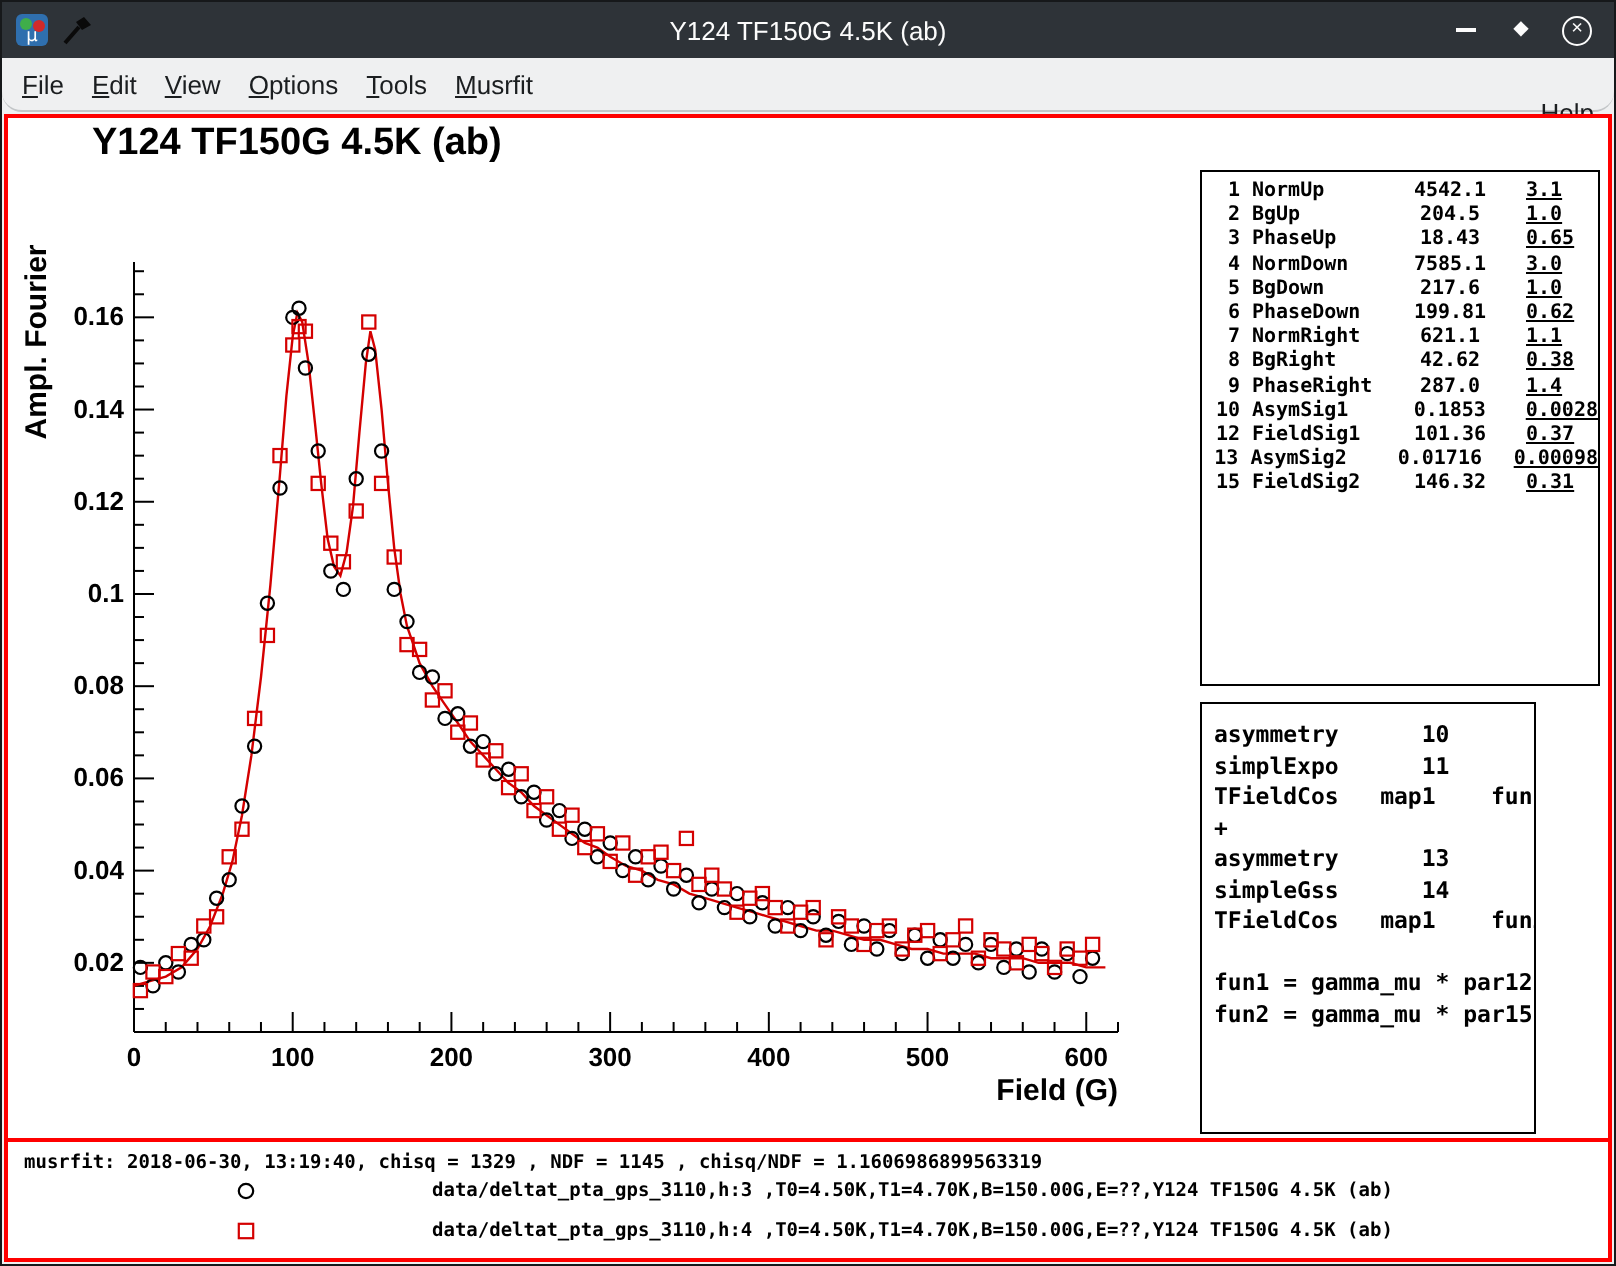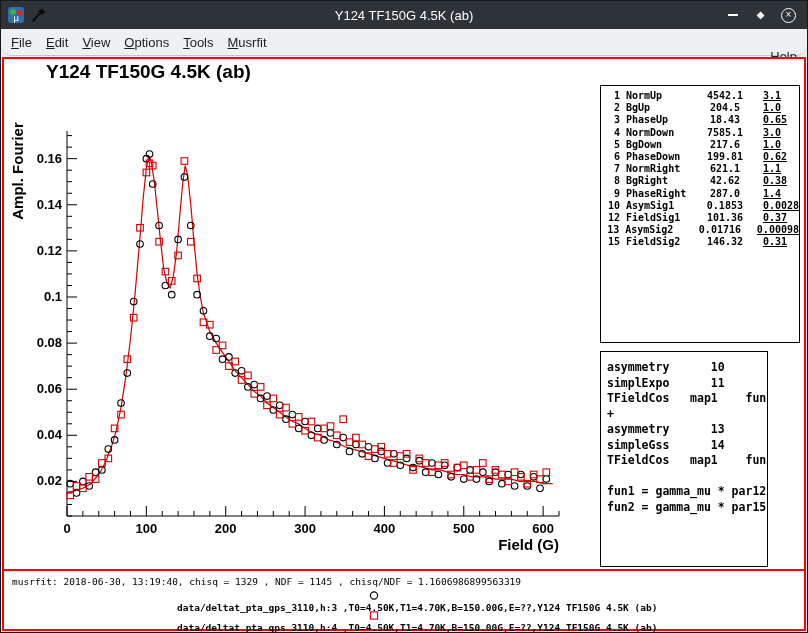--- a/index.html
+++ b/index.html
@@ -51,25 +51,25 @@
   .p-val { width: 50px; text-align: center; }
   .p-err { padding-left: 13px; text-decoration: underline; }
   #statbox-theory { left: 596px; top: 292px; width: 168px; height: 216px; }
   .theory-pre {
     font-family: "DejaVu Sans Mono", monospace; font-size: 11.5px; font-weight: bold;
     white-space: pre; line-height: 15.5px; padding: 8px 6px; color: #000;
   }
   .pad-sep { position: absolute; left: 0; right: 0; top: 510px; border-top: 2px solid #ff0000; }
   .musrfit-info {
     position: absolute; left: 8px; top: 517px;
-    font-family: "DejaVu Sans Mono", monospace; font-size: 9.5px; font-weight: normal; color: #000;
+    font-family: "DejaVu Sans Mono", monospace; font-size: 9.5px; font-weight: bold; color: #000;
   }
   .legend-row {
-    position: absolute; left: 88px; display: flex; align-items: center;
-    font-family: "DejaVu Sans Mono", monospace; font-size: 9.5px; font-weight: bold; color: #000; flex-direction: column;
+    position: absolute; left: 112px; display: flex; align-items: center;
+    font-family: "DejaVu Sans Mono", monospace; font-size: 9.5px; font-weight: bold; color: #000;
   }
   .legend-marker { width: 15px; height: 13px; display: inline-flex; align-items: center; }
   .legend-text { margin-left: 85px; white-space: nowrap; }
 </style>
 </head>
 <body>
 
 <div class="window">
 
   <div class="titlebar">

